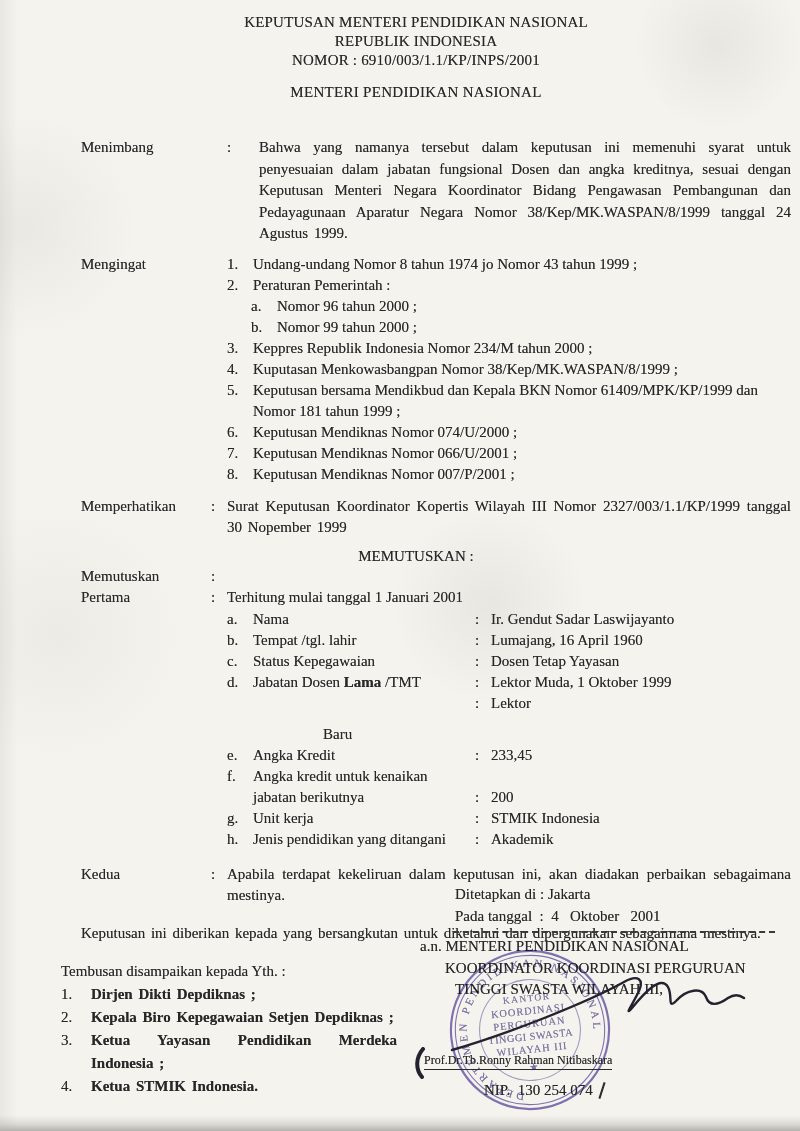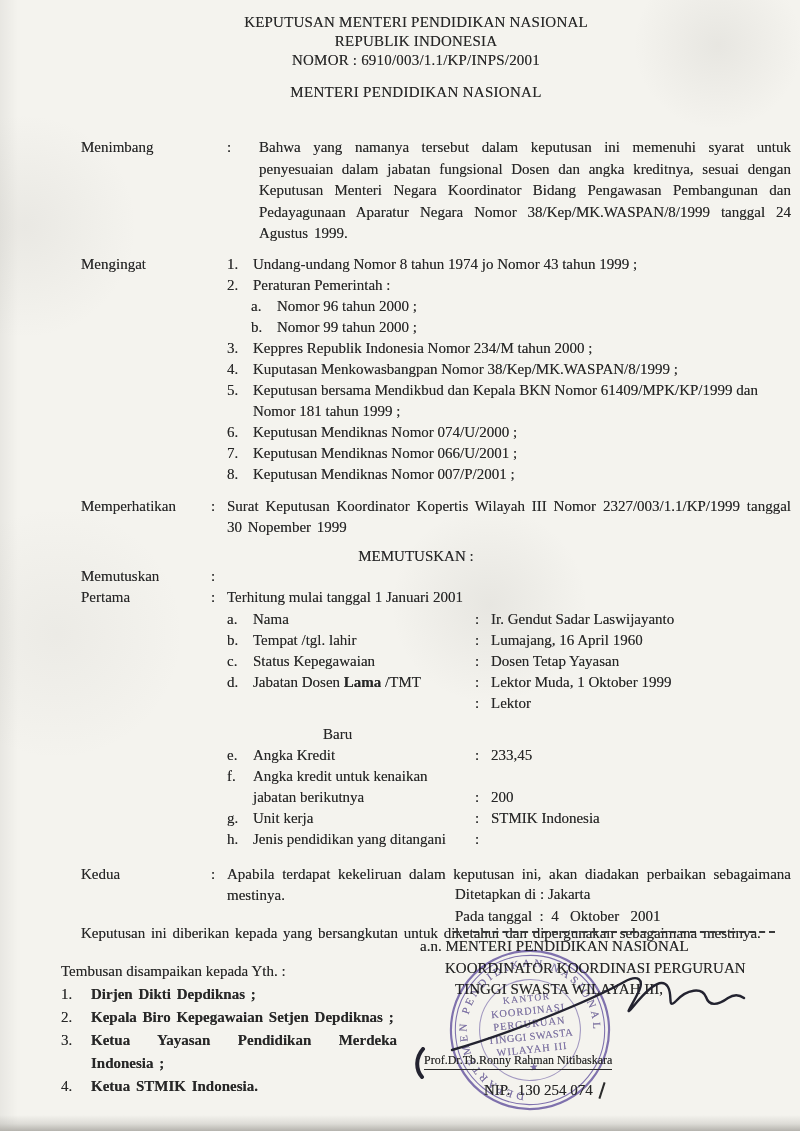--- a/index.html
+++ b/index.html
@@ -215,20 +215,21 @@
         <div class="drow">
           <span class="dnum">g.</span>
           <span class="dlabel">Unit kerja</span>
           <span class="dcolon">:</span>
           <span class="dvalue">STMIK Indonesia</span>
         </div>
         <div class="drow">
           <span class="dnum">h.</span>
           <span class="dlabel">Jenis pendidikan yang ditangani</span>
           <span class="dcolon">:</span>
+          <span class="dvalue">Akademik</span>
         </div>
       </div>
     </div>
   </div>
 
   <div class="clause" style="margin-top:14px;">
     <div class="label">Kedua</div>
     <div class="colon">:</div>
     <div class="body justify">Apabila terdapat kekeliruan dalam keputusan ini, akan diadakan perbaikan sebagaimana mestinya.</div>
   </div>

